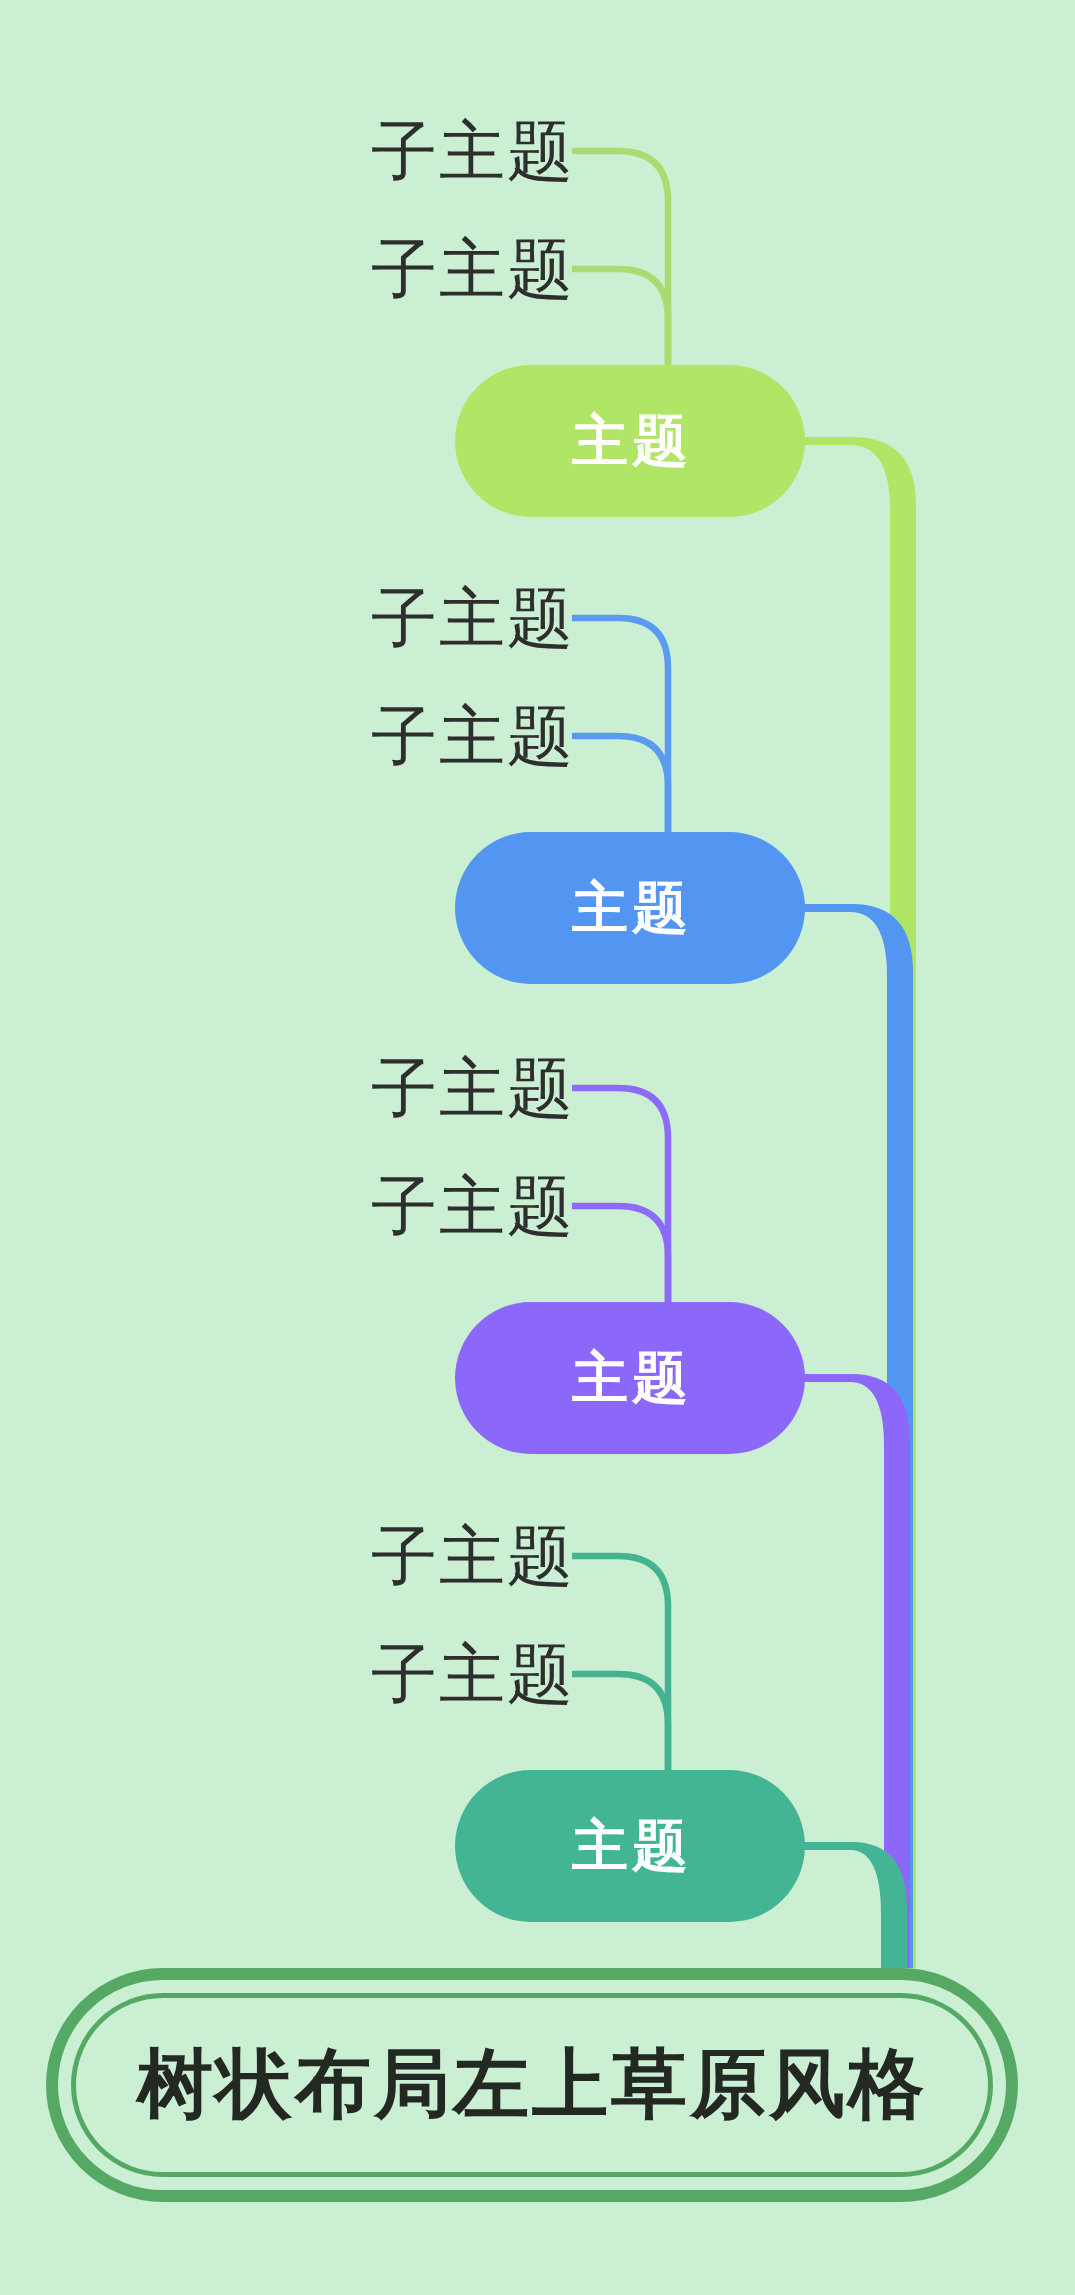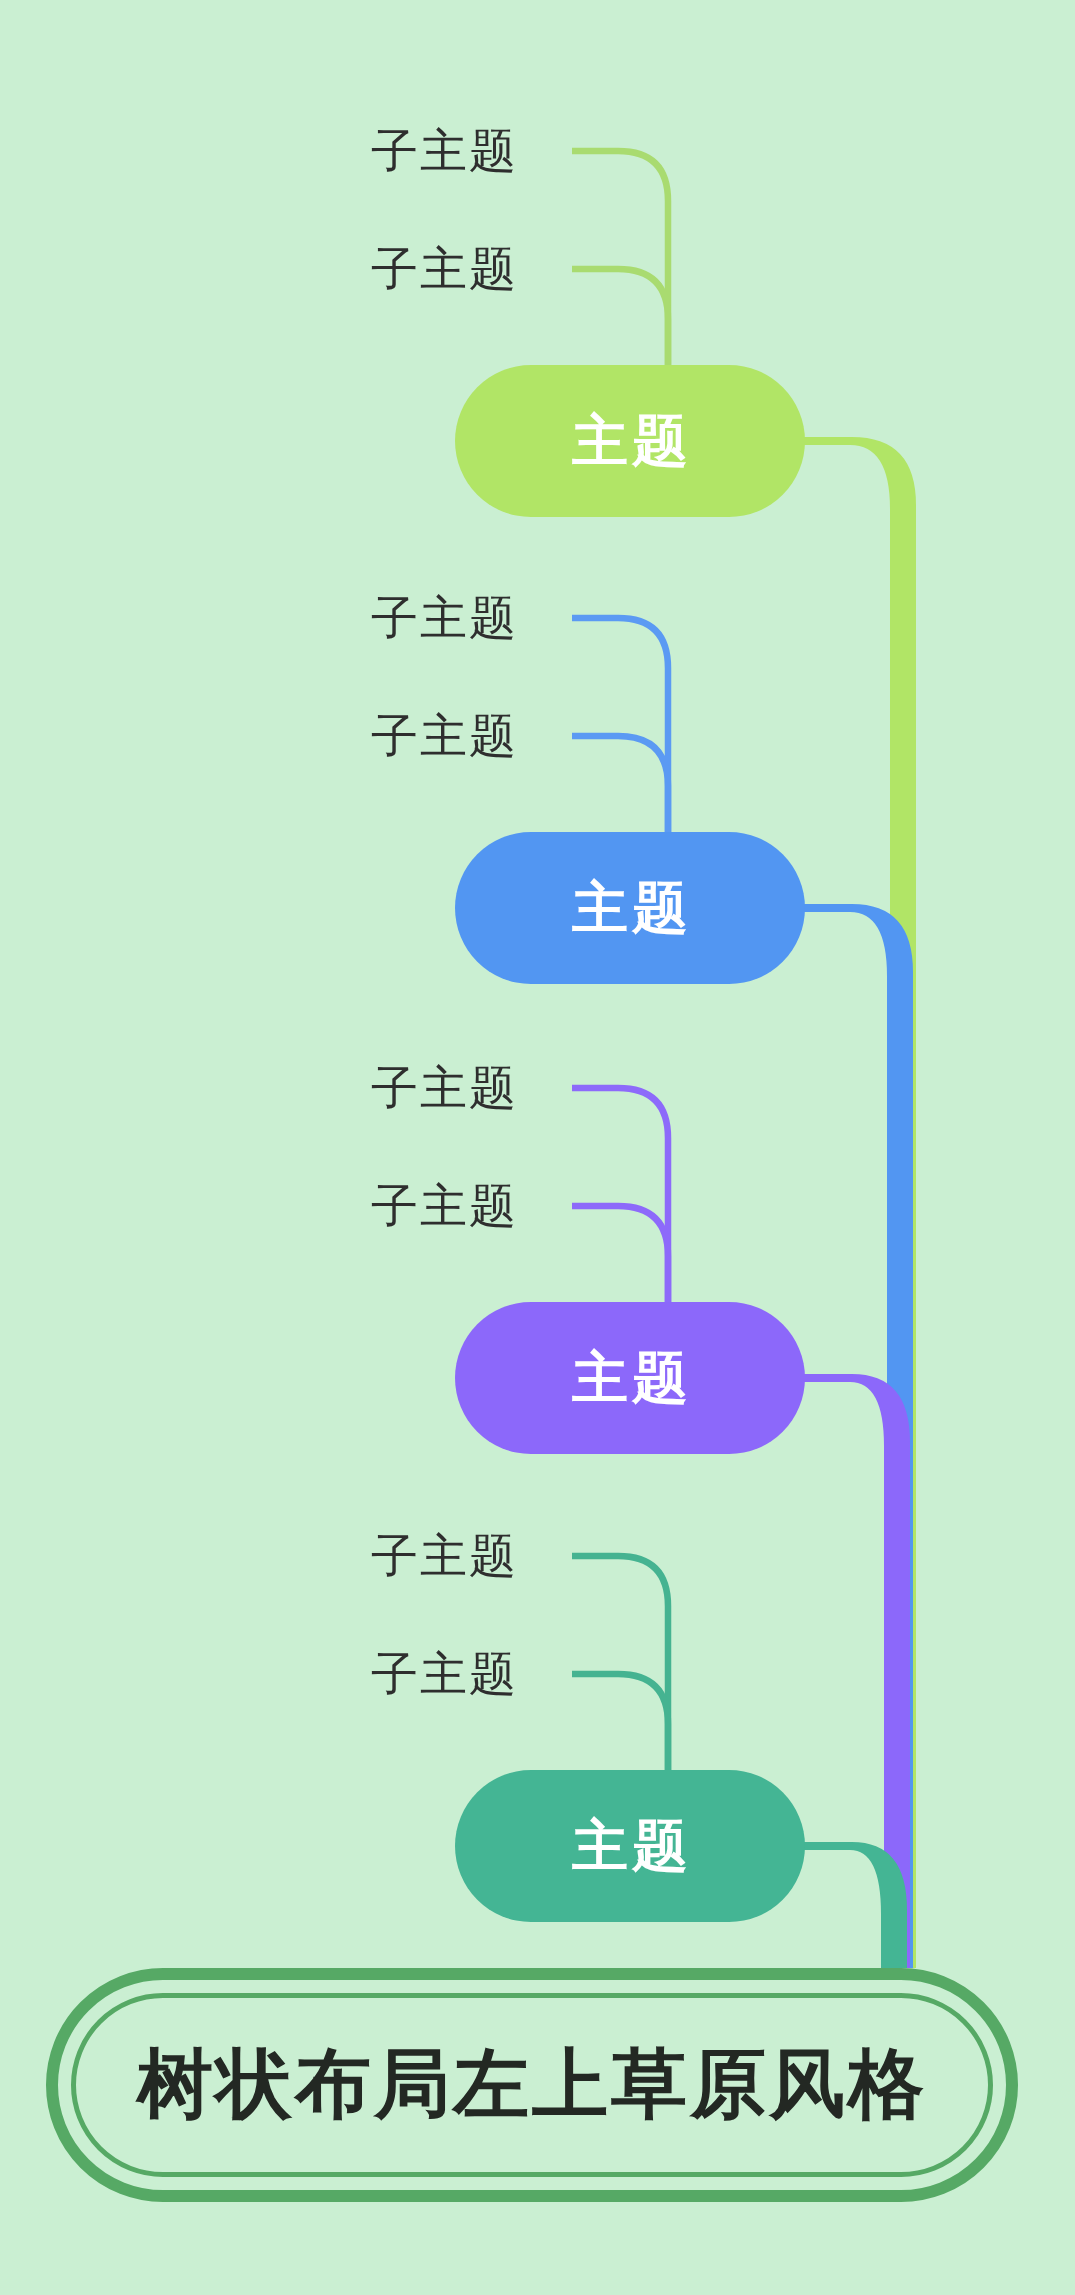--- a/index.html
+++ b/index.html
@@ -39,21 +39,21 @@
     letter-spacing: 4px;
     line-height: 1;
     white-space: nowrap;
     text-indent: 4px;
   }
   .subtopic-label {
     position: absolute;
     left: 371px;
     width: 200px;
     font-family: Liberation Sans, sans-serif;
-    font-size: 47px;
+    font-size: 66px;
     line-height: 62px;
     letter-spacing: 2px;
     color: #2e2e2e;
     white-space: nowrap;
   }
   #root-node {
     position: absolute;
     left: 46px;
     top: 1968px;
     width: 972px;

